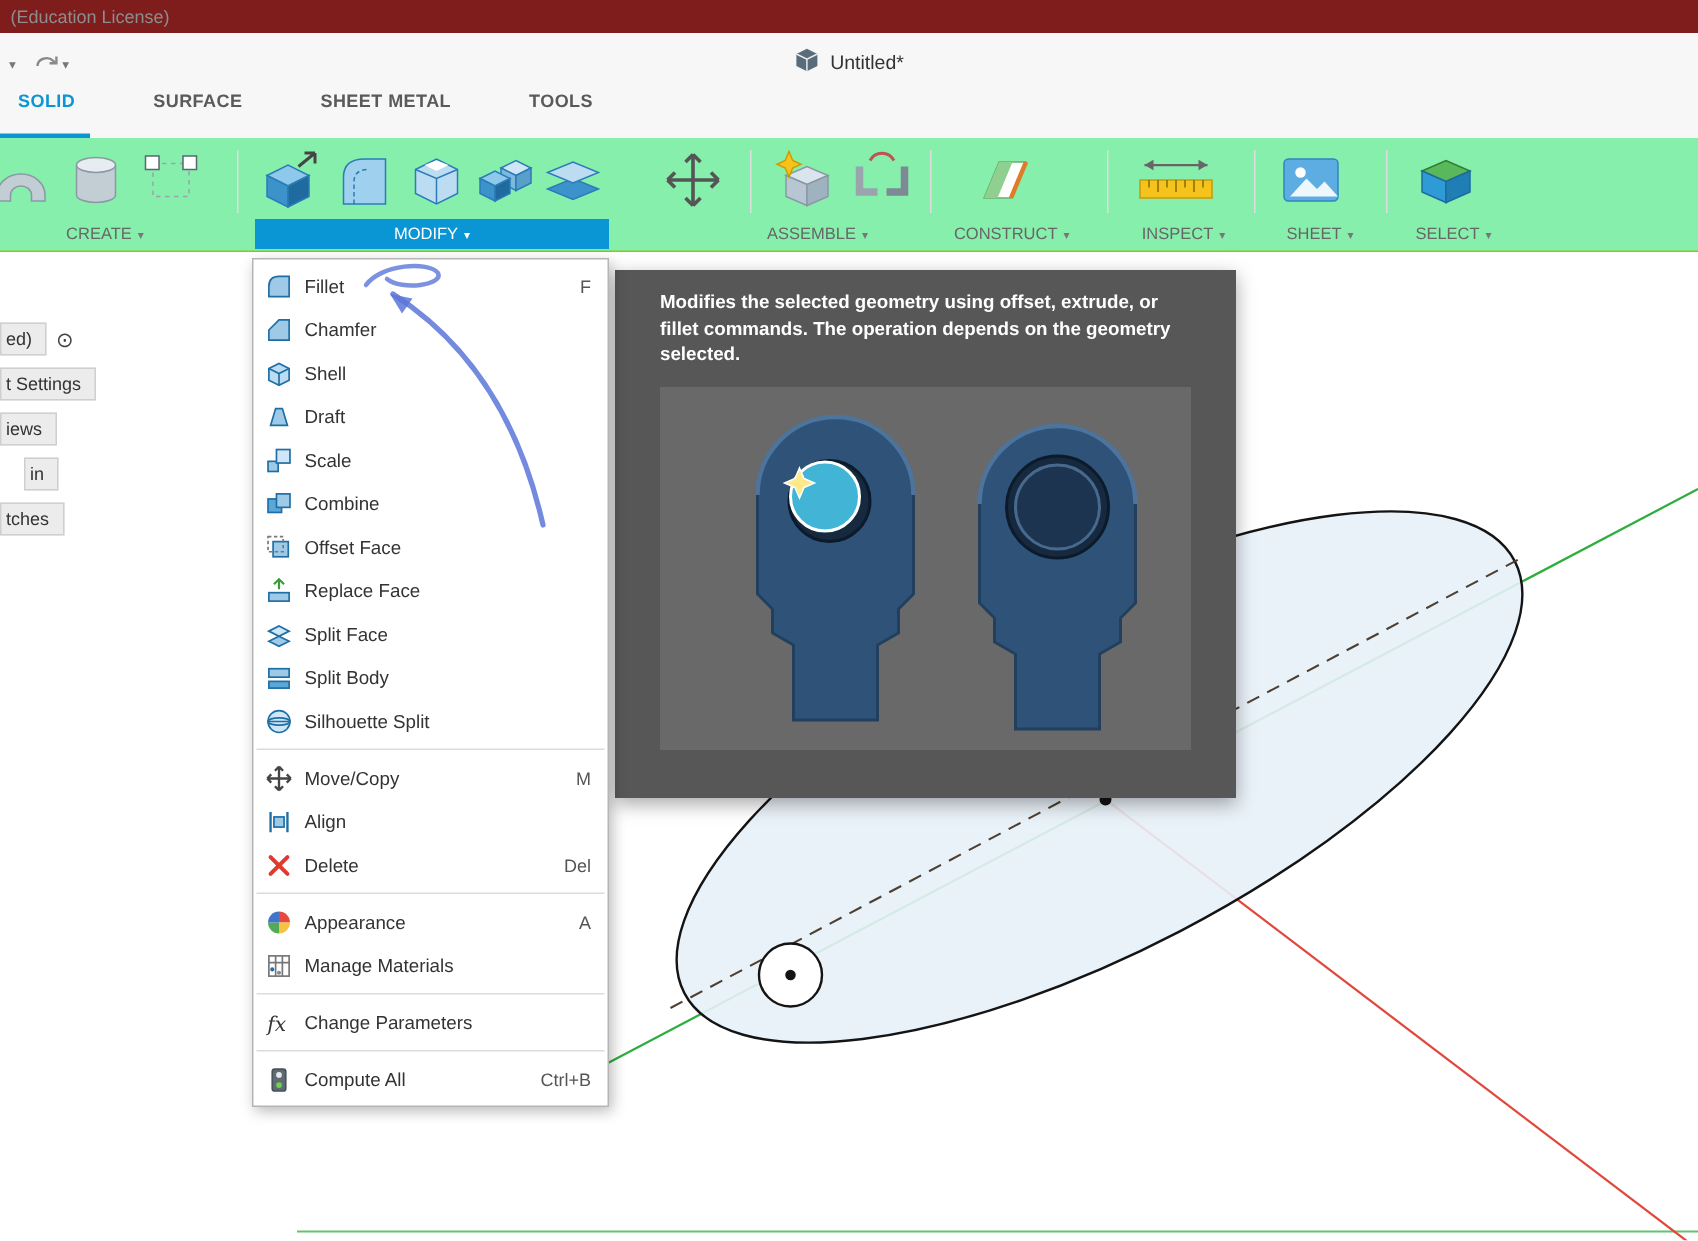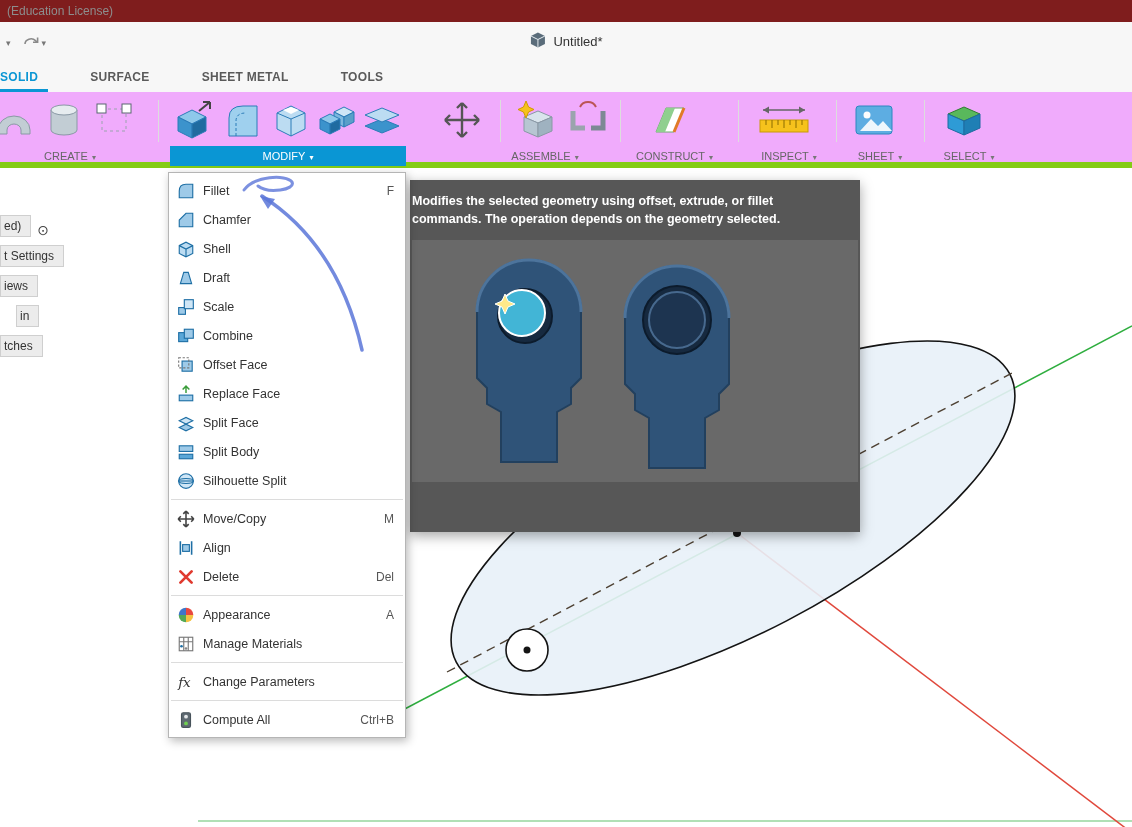--- a/index.html
+++ b/index.html
@@ -12,65 +12,65 @@
   color:#8d8d8d;font-size:12px;line-height:22px;padding-left:7px}
 .qat{position:absolute;top:22px;left:0;width:100%;height:38px;background:#f7f7f7}
 .qat-left{position:absolute;left:2px;top:0;height:38px;display:flex;align-items:center;gap:4px}
 .qat-btn{border:none;background:transparent;color:#777;display:flex;align-items:center;gap:3px;padding:4px;cursor:pointer}
 .caret::after{content:"▾";font-size:9px;color:#777}
 .doc-title{position:absolute;left:50%;top:0;transform:translateX(-50%);height:38px;
   display:flex;align-items:center;gap:7px;font-size:13px;color:#333}
 
 
 .tabbar{position:absolute;top:60px;left:0;width:100%;height:32px;background:#f7f7f7;
-  display:flex;align-items:flex-end;}
+  display:flex;padding-left:12px}
 .tab{font-size:12px;font-weight:bold;color:#5a5a5a;padding-bottom:8px;margin-right:52px;
   letter-spacing:.3px;position:relative;cursor:pointer;white-space:nowrap}
 .tab.active{color:#0a96d4}
 .tab.active::after{content:"";position:absolute;left:-12px;right:-10px;bottom:0;height:3px;background:#0a96d4}
 
 
-.ribbon{position:absolute;top:92px;left:0;width:100%;height:76px;background:#f0abfc;
-  border-bottom:6px solid #84cc16}
+.ribbon{position:absolute;top:92px;left:0;width:100%;height:76px;background:#86efac;
+  border-bottom:1px solid #84cc16}
 .ricon{position:absolute;top:5px;width:44px;height:46px;display:flex;align-items:center;
   justify-content:center;cursor:pointer}
 .ricon svg{width:44px;height:44px}
 .rdiv{position:absolute;top:8px;width:1px;height:42px;background:#ddd}
 .grp-label{position:absolute;top:54px;height:20px;font-size:11px;color:#666;display:flex;
   align-items:center;justify-content:center;gap:4px;cursor:pointer;white-space:nowrap}
 .grp-label.active{background:#0a96d4;color:#fff}
 .grp-label.active .caret::after{color:#fff}
 .grp-label .caret::after{font-size:8px}
 
 
 .canvas{position:absolute;top:168px;left:0;width:1132px;height:659px;background:#fff}
 .canvas-svg{position:absolute;left:0;top:0}
 
 
-.chip-row{position:absolute;display:flex;align-items:flex-end;gap:6px;z-index:5}
+.chip-row{position:absolute;display:flex;align-items:center;gap:6px;z-index:5}
 .chip{background:#ececec;border:1px solid #cfcfcf;font-size:12px;color:#333;
   padding:3px 9px 3px 3px;white-space:nowrap}
 .radio-ic{font-size:14px;color:#444;line-height:1}
 
 
 .menu{position:absolute;left:168px;top:4px;width:238px;background:#fff;border:1px solid #b5b5b5;
   box-shadow:2px 3px 9px rgba(0,0,0,.28);padding:3px 0;z-index:20}
 .menu-item{height:29px;display:flex;align-items:center;padding:0 5px 0 7px;font-size:12.5px;
   color:#333;cursor:pointer}
 .menu-item.highlighted{background:#cbe6f7}
 .mi-icon{width:19px;height:19px;margin-right:8px;flex:none;display:flex;align-items:center;justify-content:center}
 .mi-icon svg{width:18px;height:18px}
 .mi-label{flex:1}
 .mi-shortcut{color:#555;font-size:12px;margin-right:6px}
 .mi-more{color:#333;font-weight:bold;font-size:14px;padding:0 4px;cursor:pointer}
 .menu-divider{height:1px;background:#dcdcdc;margin:4px 2px}
 
 
-.tooltip{position:absolute;left:410px;top:12px;width:450px;height:352px;background:#575757;
-  z-index:15;box-shadow:0 4px 12px rgba(0,0,0,.35);padding:13px 2px}
+.tooltip{position:absolute;left:410px;top:12px;width:414px;height:352px;background:#575757;
+  z-index:15;box-shadow:0 4px 12px rgba(0,0,0,.35);padding:13px 30px}
 .tooltip-text{color:#fff;font-size:12.5px;font-weight:bold;line-height:1.4;max-width:388px}
 .tt-image{margin-top:12px;height:242px;background:#696969;overflow:hidden}
 
 
 .annotation{position:absolute;left:0;top:0;z-index:30;pointer-events:none}
 </style>
 </head>
 <body>
 
 <div class="app">

